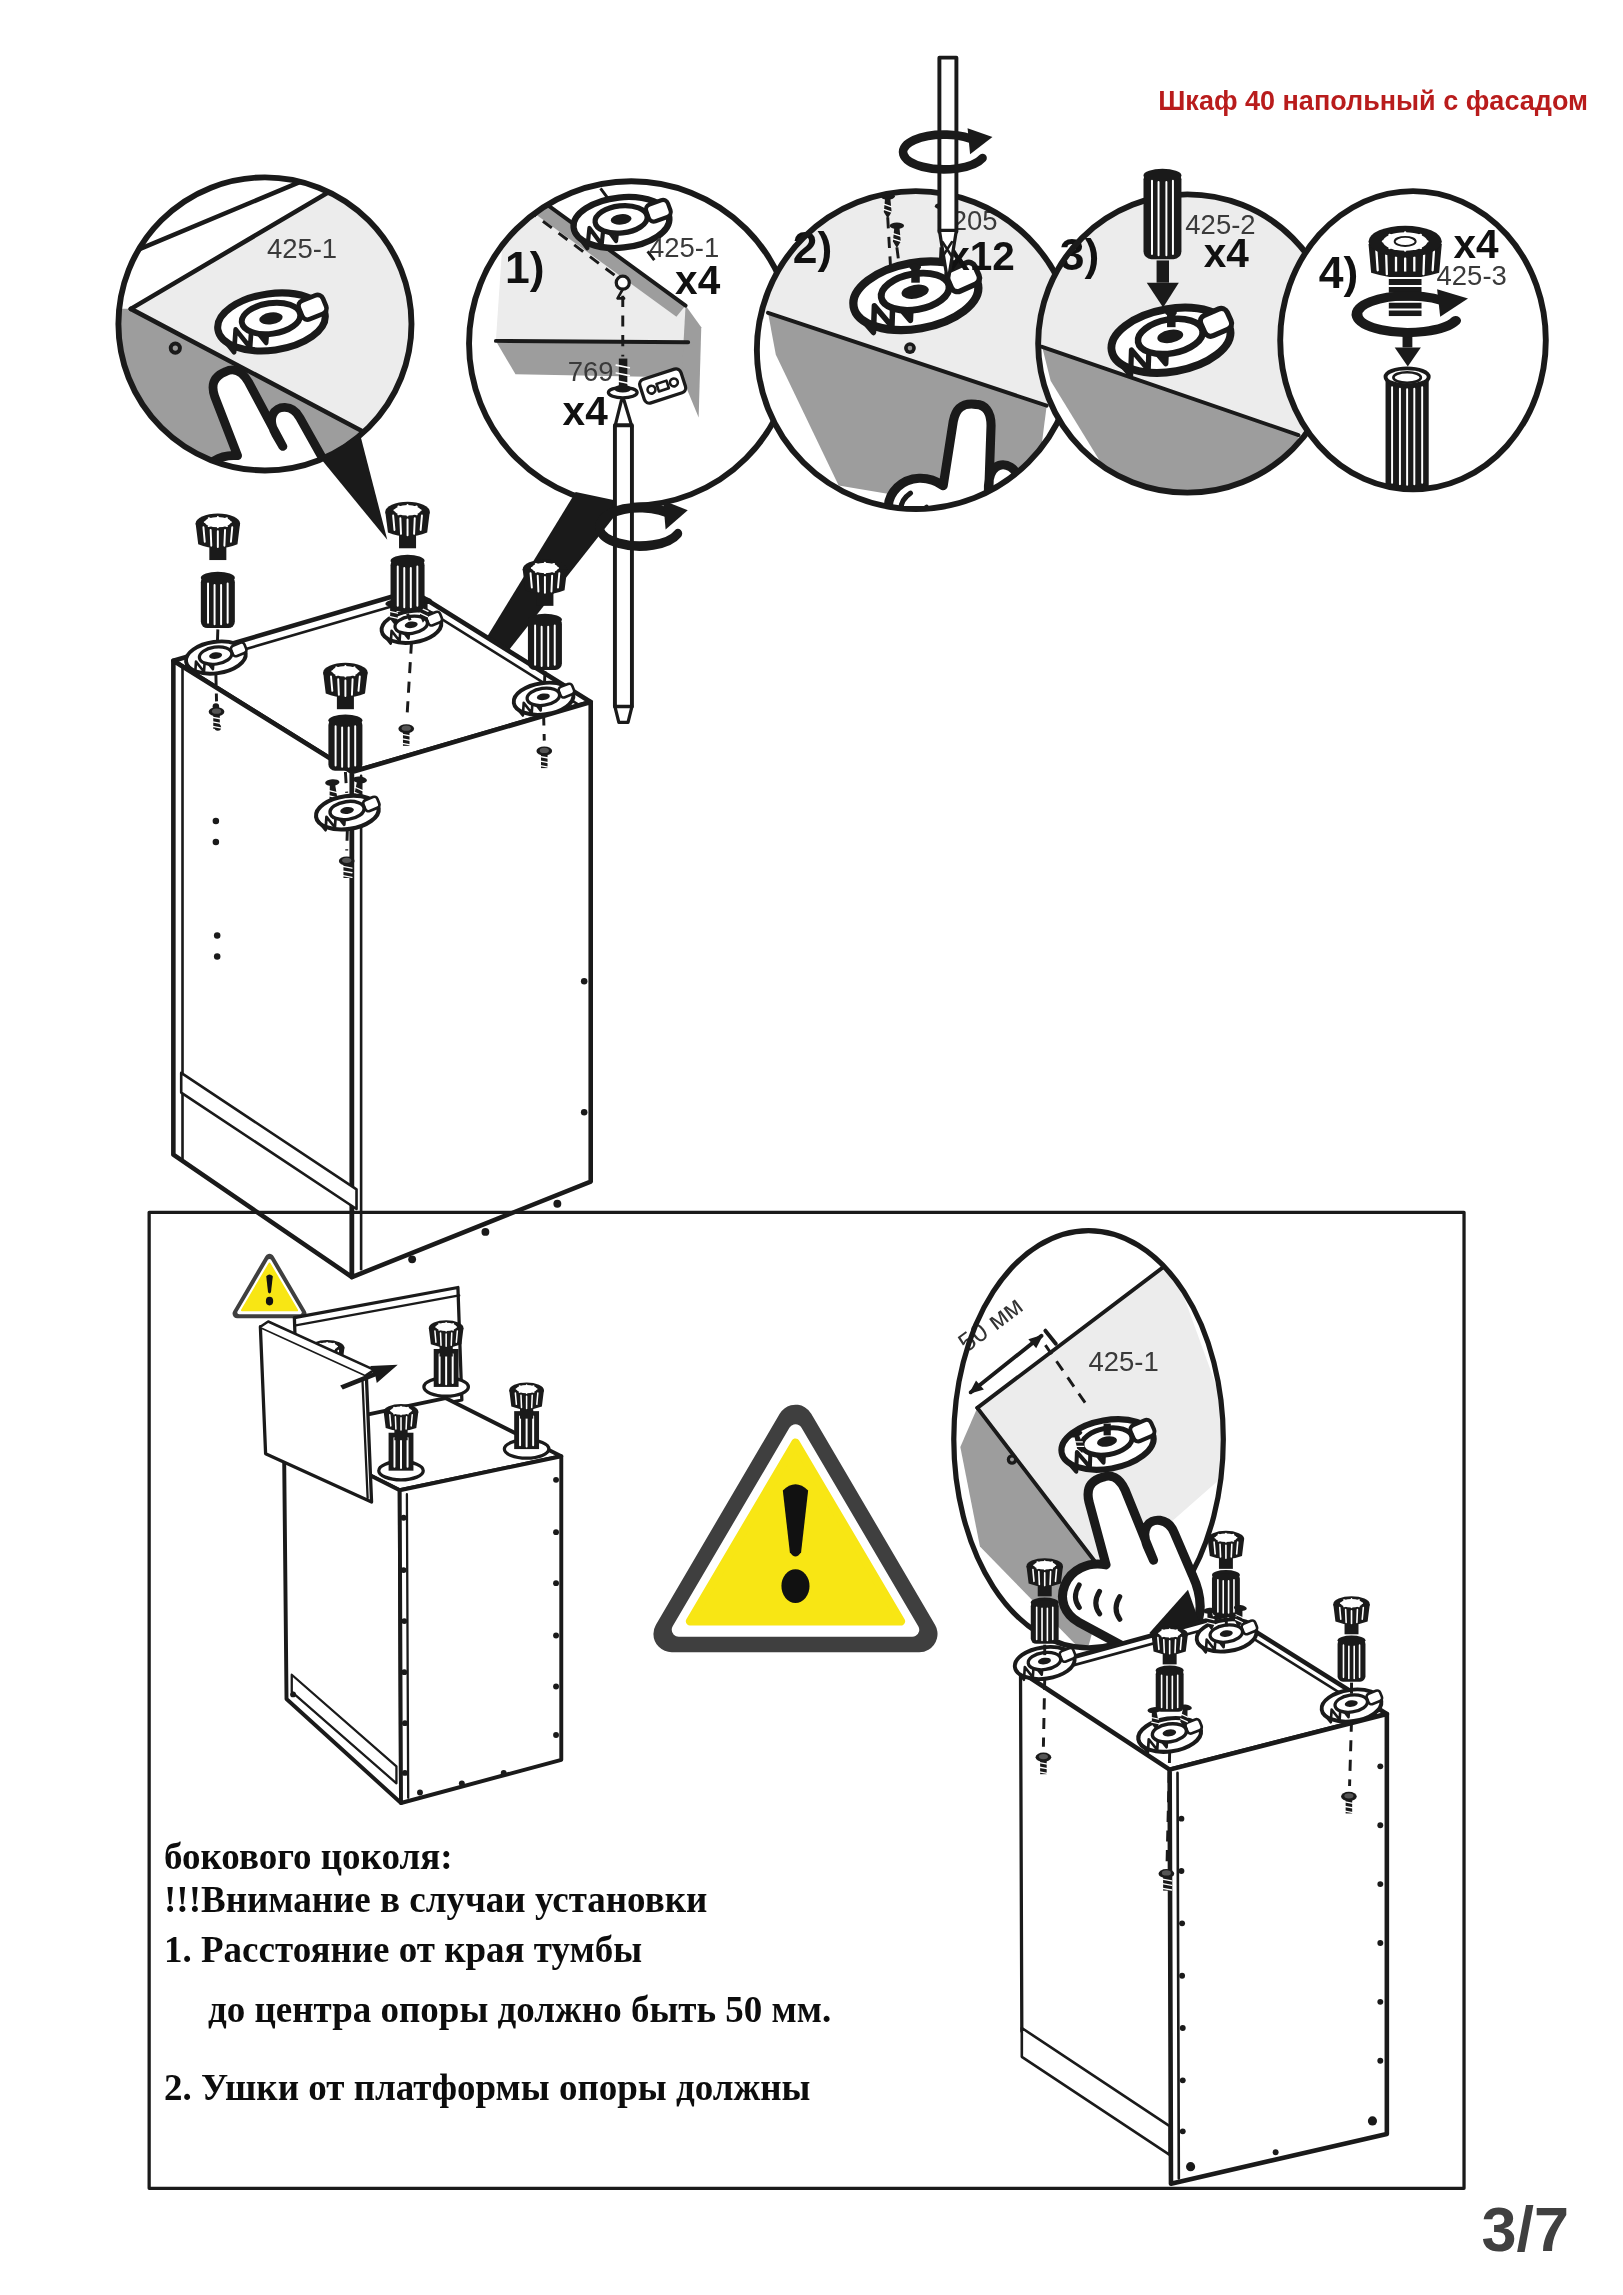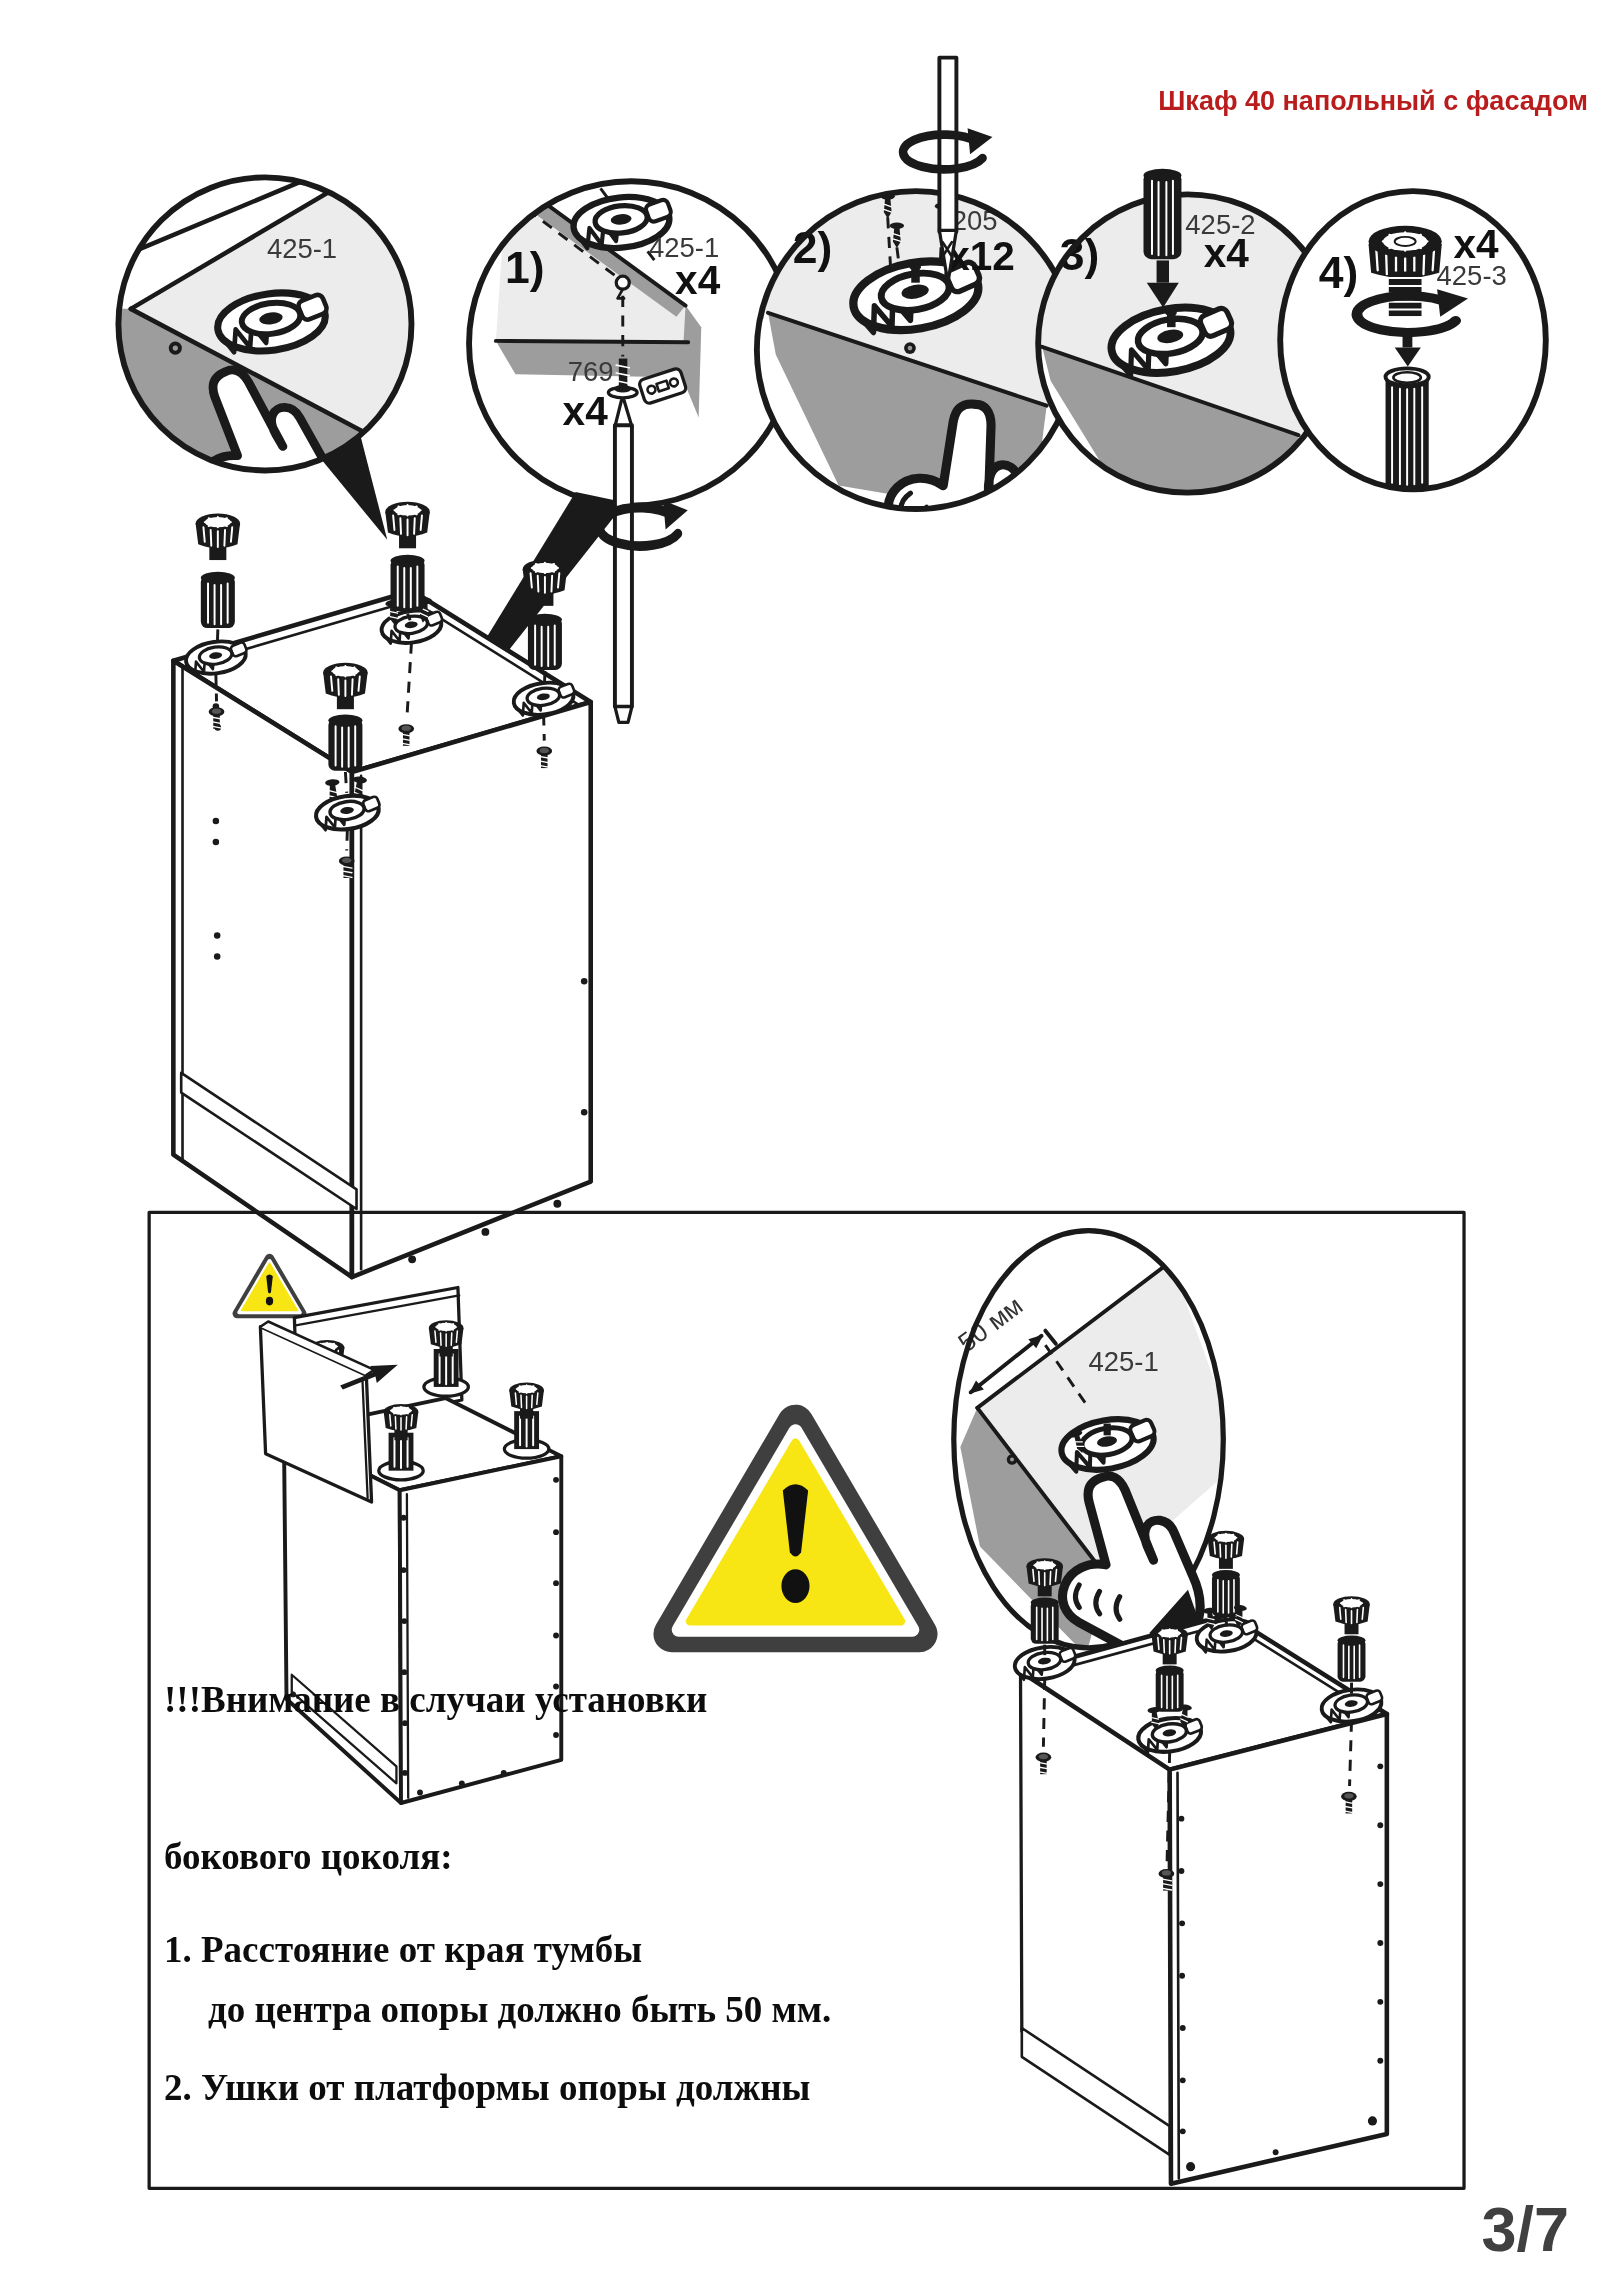--- a/index.html
+++ b/index.html
@@ -458,21 +458,21 @@
         <use href="#bolt" transform="translate(1595,2684)"></use>
     <path d="M2066,2630 L2063,2730" class="dash"></path>
         <use href="#bolt" transform="translate(2062,2744)"></use>
     <path d="M1788,2678 L1784,2848" class="dash"></path>
         <use href="#bolt" transform="translate(1783,2862)"></use>
   </g>
 </svg>
 
 <div class="page-title">Шкаф 40 напольный с фасадом</div>
 
-<div class="note-line" style="left:164px;top:1678px;">!!!Внимание в случаи установки</div>
+<div class="note-line" style="left:164px;top:1878px;">!!!Внимание в случаи установки</div>
 <div class="note-line" style="left:164px;top:1835px;">бокового цоколя:</div>
 <div class="note-line" style="left:164px;top:1928px;">1. Расстояние от края тумбы</div>
 <div class="note-line" style="left:208px;top:1988px;">до центра опоры должно быть 50 мм.</div>
 <div class="note-line" style="left:164px;top:2066px;">2. Ушки от платформы опоры должны</div>
 
 <div class="page-number">3/7</div>
 
 </div>
 
 

